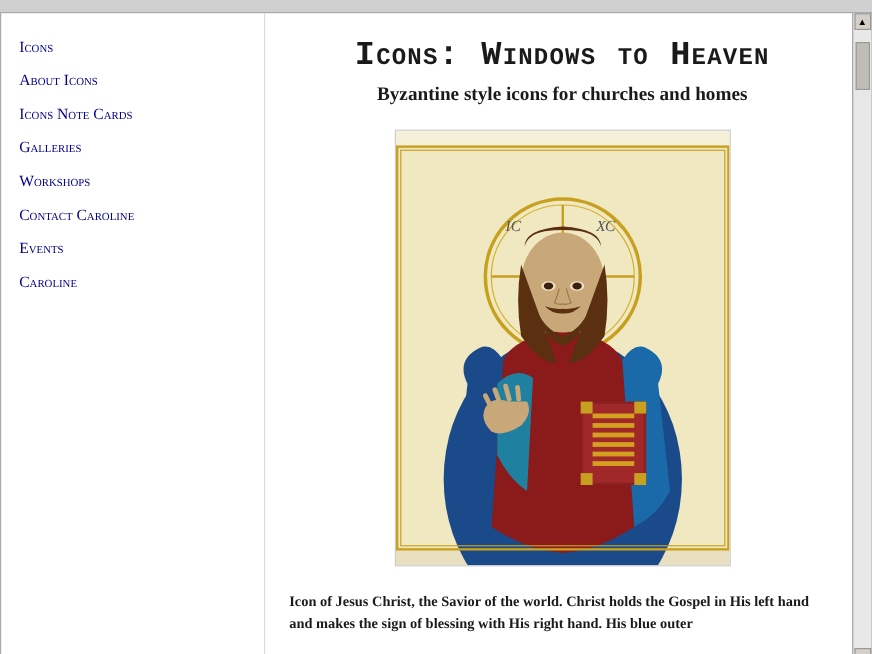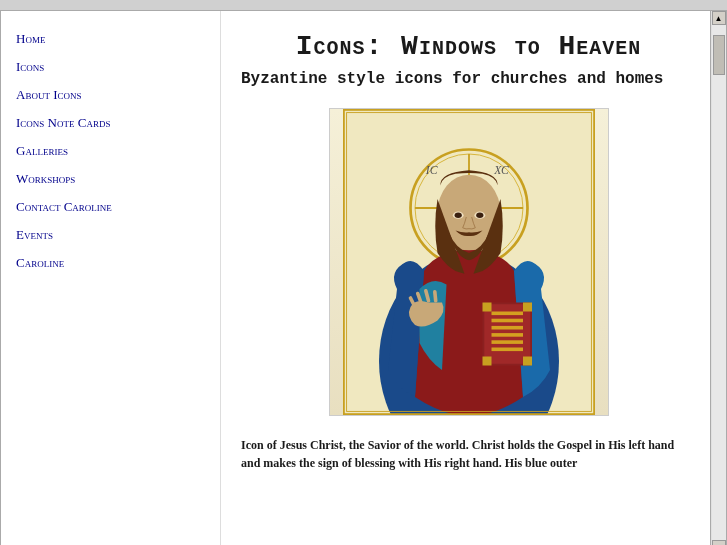--- a/index.html
+++ b/index.html
@@ -91,35 +91,34 @@
       color: #1a1a1a;
       text-align: center;
       margin-bottom: 8px;
       letter-spacing: 1px;
       font-family: Liberation Mono, monospace;
     }
 
     .subtitle {
       font-size: 16px;
       font-weight: bold;
-      text-align: left;
+      text-align: center;
       color: #1a1a1a;
       margin-bottom: 20px;
-      font-family: Liberation Mono, monospace;
     }
 
     .icon-image-container {
       display: flex;
       justify-content: center;
       margin-bottom: 15px;
     }
 
     .icon-image {
       width: 280px;
-      height: 308px;
+      height: 364px;
       border: 1px solid #ccc;
       background: linear-gradient(to bottom, #f5f0d8 0%, #e8dfc0 100%);
       position: relative;
       overflow: hidden;
     }
 
     
     .icon-svg {
       width: 100%;
       height: 100%;
@@ -132,21 +131,20 @@
       line-height: 1.5;
       padding-top: 5px;
     }
   </style>
 </head>
 <body>
 
 <div class="window">
 
   <div class="sidebar">
-    <a class="nav-item">Home</a>
     <a class="nav-item">Icons</a>
     <a class="nav-item">About Icons</a>
     <a class="nav-item">Icons Note Cards</a>
     <a class="nav-item">Galleries</a>
     <a class="nav-item">Workshops</a>
     <a class="nav-item">Contact Caroline</a>
     <a class="nav-item">Events</a>
     <a class="nav-item">Caroline</a>
   </div>
 

